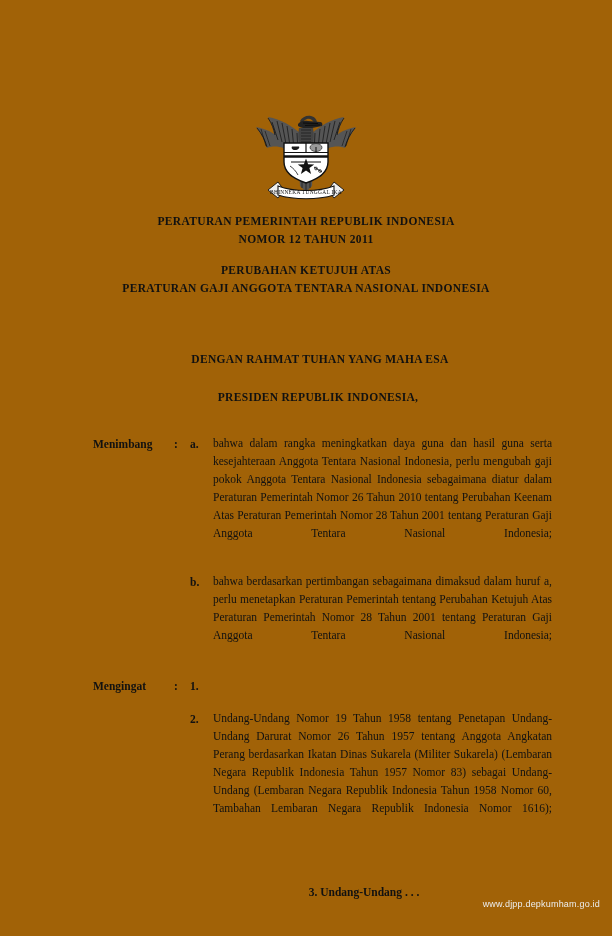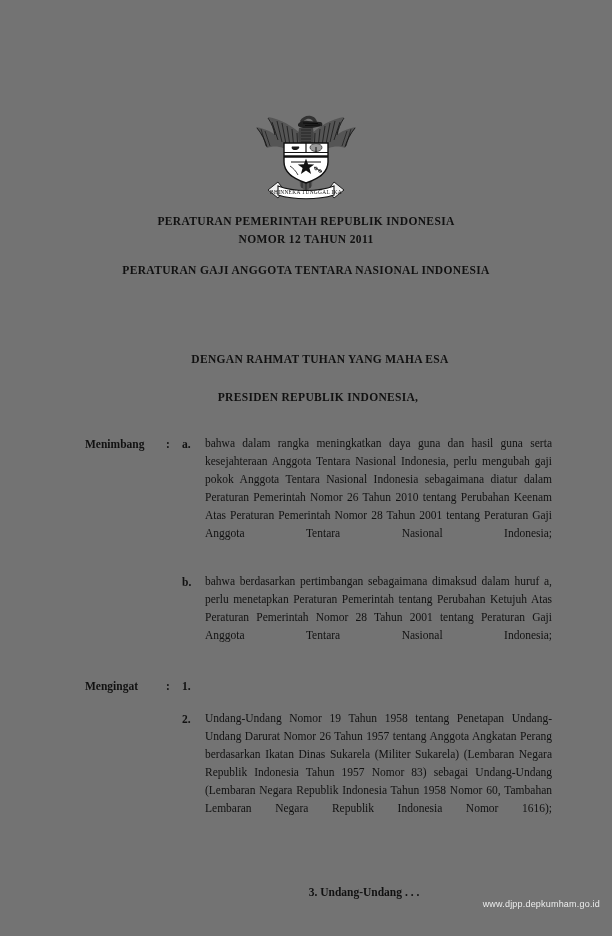--- a/index.html
+++ b/index.html
@@ -4,21 +4,21 @@
 <style>
   html, body {
     margin: 0;
     padding: 0;
     background: #ffffff;
   }
   .page {
     position: relative;
     width: 612px;
     height: 936px;
-    background: #737373;
+    background: #a16207;
     overflow: hidden;
     font-family: "Liberation Serif", "DejaVu Serif", serif;
     color: #111111;
   }
 
   
   .emblem-wrap {
     position: absolute;
     left: 0;
     right: 0;
@@ -71,20 +71,21 @@
   
   .body-area {
     position: absolute;
     top: 434px;
     left: 0;
     width: 612px;
   }
   .clause-row {
     position: relative;
     display: block;
+    margin-left: 8px;
   }
   .label {
     position: absolute;
     left: 85px;
     top: 0;
     width: 80px;
     font-weight: bold;
     font-size: 11.5px;
     line-height: 21px;
     white-space: nowrap;
@@ -245,20 +246,21 @@
         <text x="52" y="84" text-anchor="middle" font-family="'Liberation Serif', serif" font-size="5.4" fill="#111" letter-spacing="0.3">BHINNEKA TUNGGAL IKA</text>
       </g>
     </svg>
   </div>
 
   <div class="title-block">
     <div class="title-line">PERATURAN PEMERINTAH REPUBLIK INDONESIA</div>
     <div class="title-line">NOMOR 12 TAHUN 2011</div>
     <div class="gap-tentang"></div>
     <div class="gap-sub"></div>
+    <div class="title-line">PERUBAHAN KETUJUH ATAS</div>
     <div class="title-line">PERATURAN GAJI ANGGOTA TENTARA NASIONAL INDONESIA</div>
   </div>
 
   <div class="rahmat-block">
     <div class="title-line">DENGAN RAHMAT TUHAN YANG MAHA ESA</div>
   </div>
 
   <div class="presiden-block">
     <div class="title-line">PRESIDEN REPUBLIK INDONESIA,</div>
   </div>

